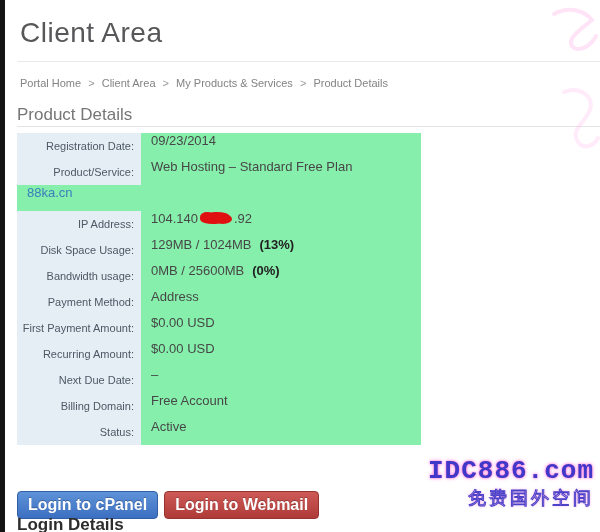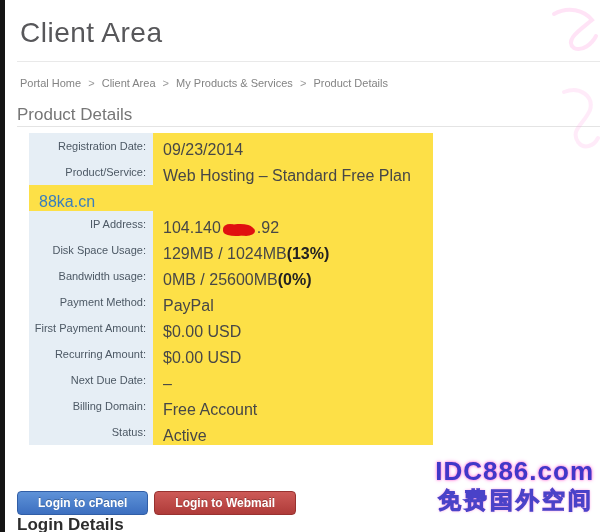--- a/index.html
+++ b/index.html
@@ -21,68 +21,68 @@
     font-size:11px; color:#838383;
   }
   .breadcrumb .crumb { color:#838383; text-decoration:none; cursor:pointer; }
   .breadcrumb .sep { color:#9a9a9a; padding:0 4px; }
   .section-title {
     position:absolute; left:17px; top:105px;
     font-size:17px; font-weight:normal; color:#767676;
   }
   .rule-2 { position:absolute; left:17px; right:0; top:126px; border-top:1px solid #e4e4e4; }
 
-  .details-table { position:absolute; left:29px; top:133px; width:404px; }
+  .details-table { position:absolute; left:17px; top:133px; width:404px; }
   .row { display:flex; height:26px; }
   .cell-label {
     width:124px; flex:0 0 124px;
     background:#e6eef5;
     display:flex; align-items:center; justify-content:flex-end;
     padding-right:7px;
     font-size:11px; color:#4c5864;
   }
   .cell-value {
-    flex:1; display:flex; align-items:flex-end;
+    flex:1; display:flex; align-items:flex-start;
     padding-left:10px;
-    font-size:16px; color:#474747; background:#fde047;
-  }
-  .cell-value .bold { font-weight:bold; color:#222222; margin-left:0; }
+    font-size:13px; color:#474747; background:#86efac;
+  }
+  .cell-value .bold { font-weight:bold; color:#222222; margin-left:8px; }
   .domain-link { color:#3a7ebd; text-decoration:none; cursor:pointer; }
   .redact-svg { display:inline-block; margin:0 1px; }
 
   .buttons-row { position:absolute; left:17px; top:491px; display:flex; gap:6px; }
   .btn {
     display:inline-block; border-radius:4px;
-    font-size:12px; font-weight:bold; color:#ffffff;
-    padding:5px 20px; cursor:pointer; line-height:1;
+    font-size:16px; font-weight:bold; color:#ffffff;
+    padding:5px 10px; cursor:pointer; line-height:1;
     text-shadow:0 -1px 0 rgba(0,0,0,0.25);
   }
   .btn-cpanel {
     background:linear-gradient(#5e92d8,#3c6fc0);
     border:1px solid #315ea6;
   }
   .btn-webmail {
     background:linear-gradient(#cd5a57,#af3b39);
     border:1px solid #983230;
   }
   .login-details-title {
     position:absolute; left:17px; top:515px;
     font-size:17px; font-weight:bold; color:#2d2d2d;
   }
 
   .watermark { position:absolute; text-align:right; right:6px; top:458px; line-height:1; }
   .wm-line1 {
-    font-family:Liberation Sans, sans-serif;
+    font-family:Liberation Mono, monospace;
     font-size:26px; font-weight:bold; color:#4038c8;
     text-shadow:0 0 2px #ff6ad5, 0 0 4px #ff9ae4;
     letter-spacing:1px;
   }
   .wm-line2 {
     margin-top:5px;
-    font-size:23px; font-weight:bold;
+    font-size:18px; font-weight:normal;
     color:rgba(120,110,225,0.28);
     -webkit-text-stroke:1px #4a42c8;
     text-shadow:0 0 3px #ff78d8;
     letter-spacing:3px;
   }
   .corner-scribble { position:absolute; right:0; top:0; }
 </style>
 </head>
 <body>
 
@@ -152,21 +152,21 @@
     <div class="cell-label">Bandwidth usage:</div>
     <div class="cell-value">
         <span>0MB / 25600MB </span>
         <span class="bold">(0%)</span>
       </div>
   </div>
 
   <div class="row">
     <div class="cell-label">Payment Method:</div>
     <div class="cell-value">
-        <span>PayPal</span>
+        <span>Address</span>
       </div>
   </div>
 
   <div class="row">
     <div class="cell-label">First Payment Amount:</div>
     <div class="cell-value">
         <span>$0.00 USD</span>
       </div>
   </div>
 

